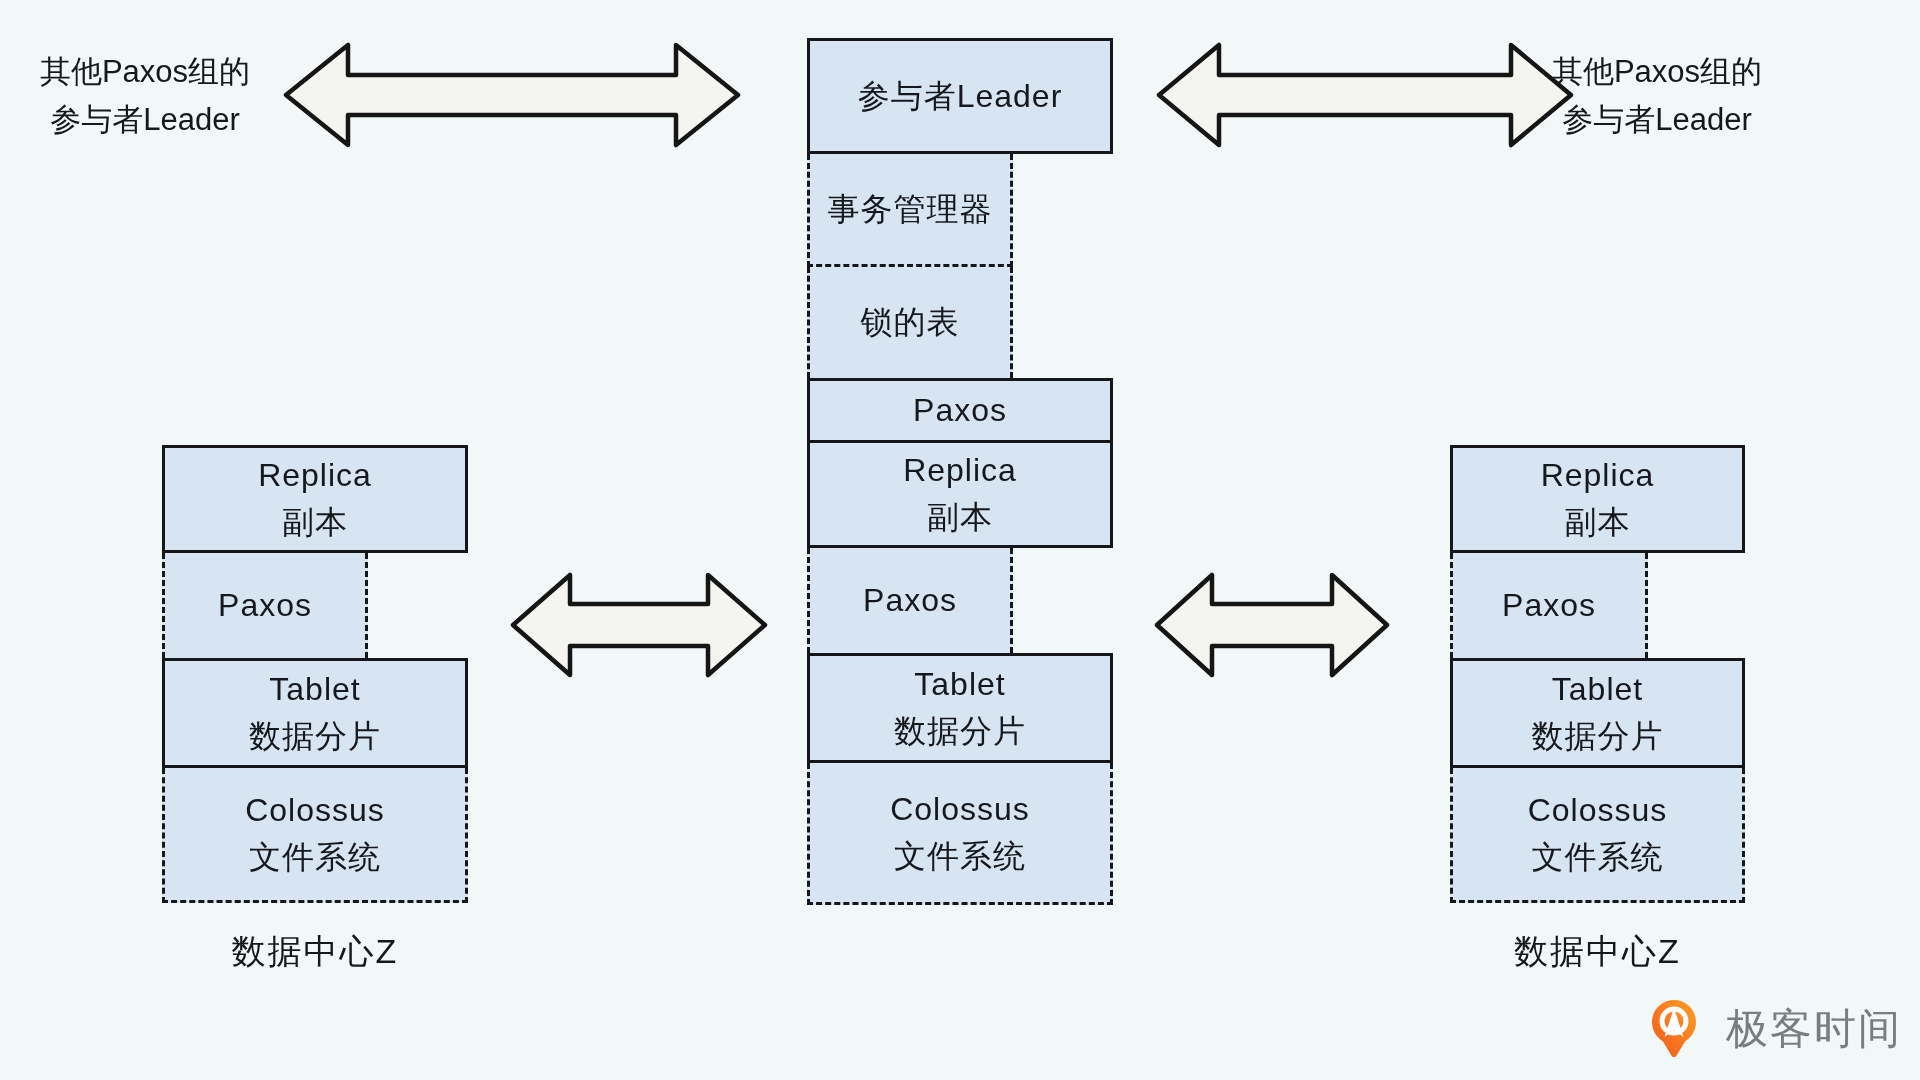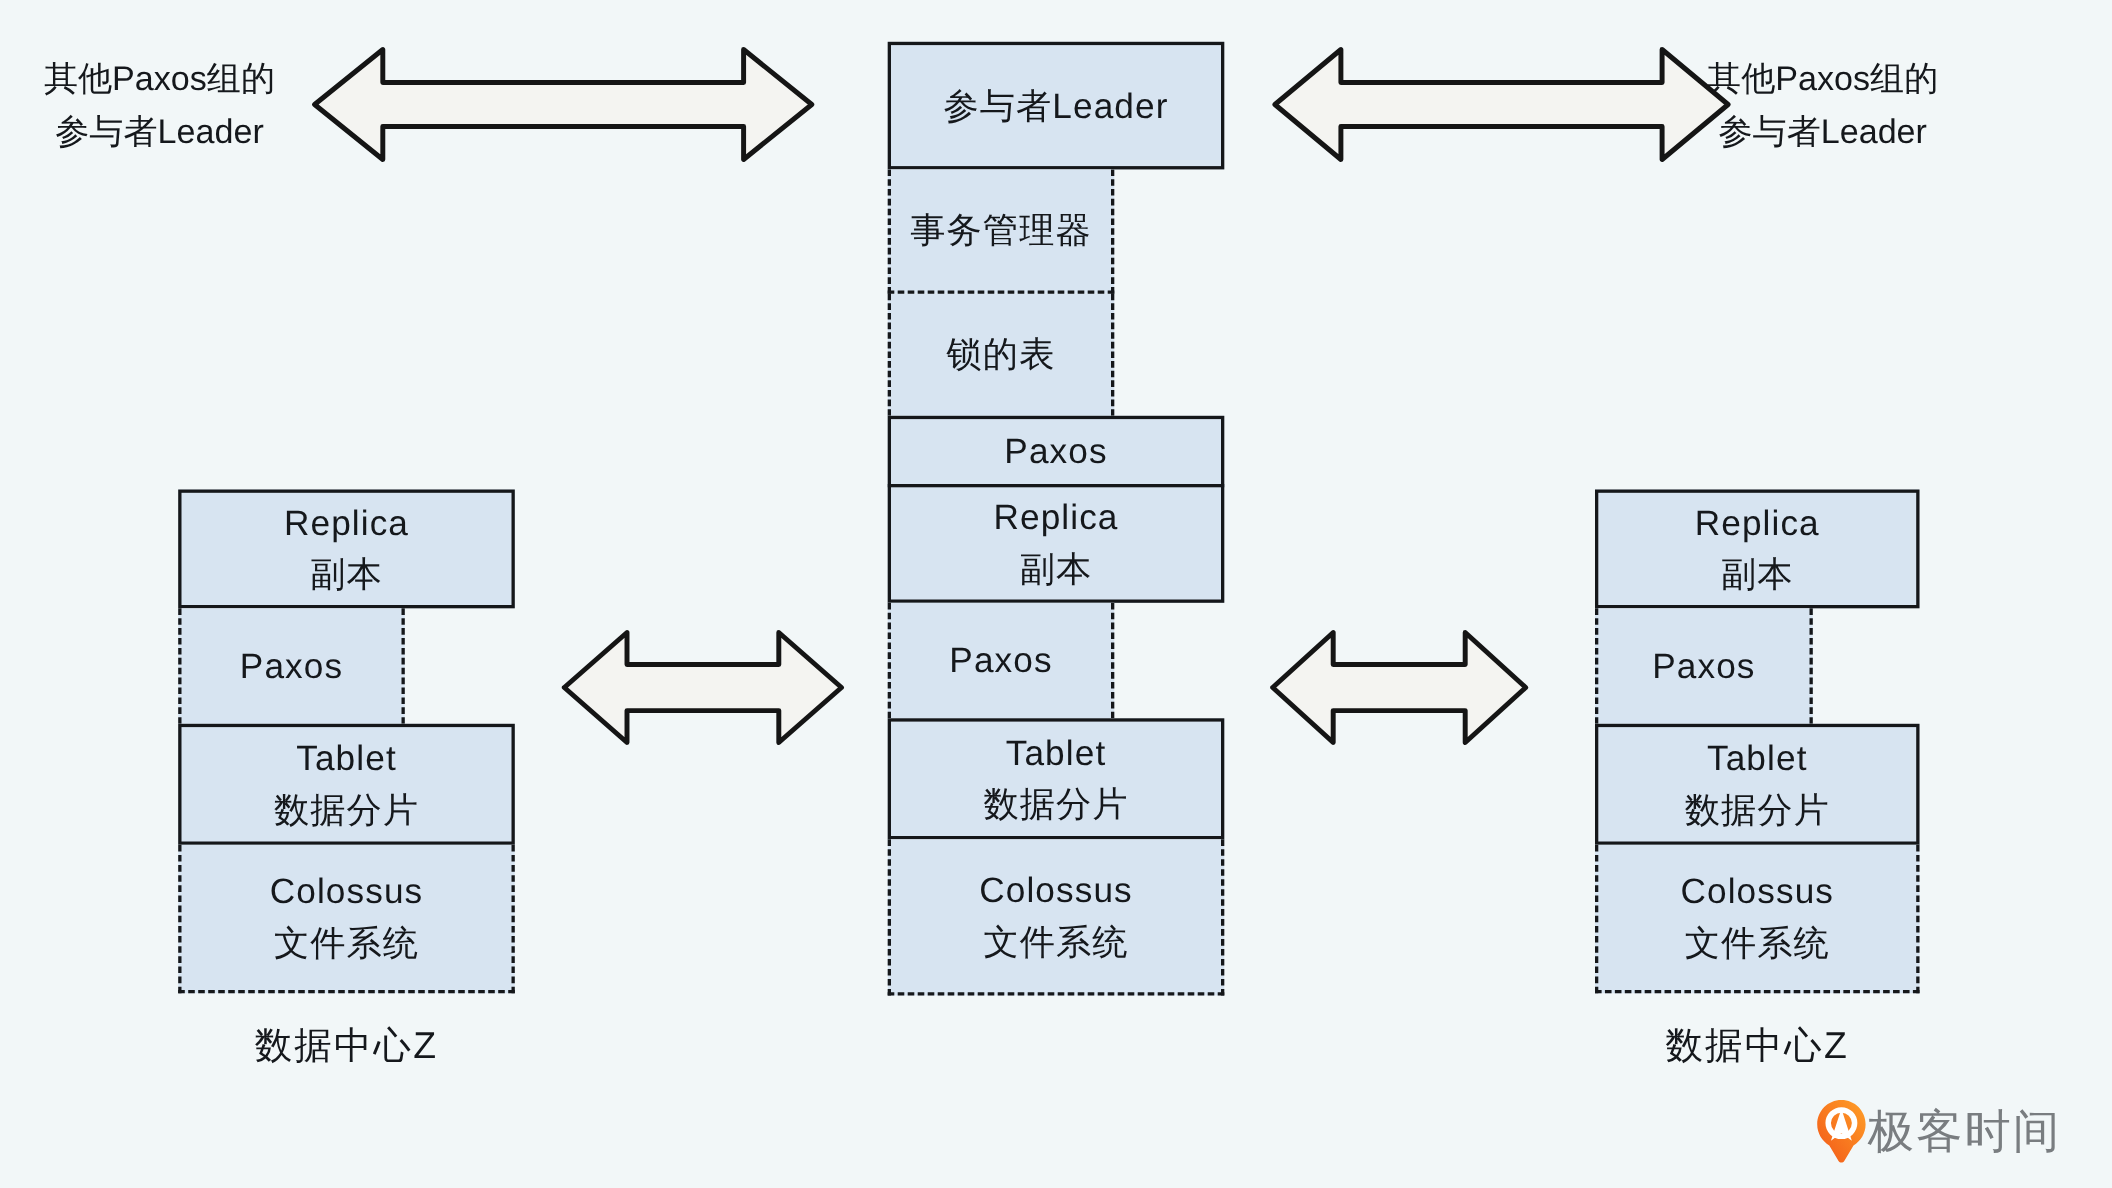--- a/index.html
+++ b/index.html
@@ -47,21 +47,21 @@
     stroke:#151515;
     stroke-width:4.5;
     stroke-linejoin:round;
   }
 
   .logo { position:absolute; left:1650px; top:998px; display:flex; align-items:center; }
   .logo-text {
     font-size:42px;
     color:#797d80;
     letter-spacing:2px;
-    margin-left:0;
+    margin-left:28px;
     line-height:62px;
   }
 </style>
 </head>
 <body>
 
 <div class="canvas">
 
   <div class="ext-label" style="left:28px; top:48px; width:234px;">
     <div>其他Paxos组的</div>

